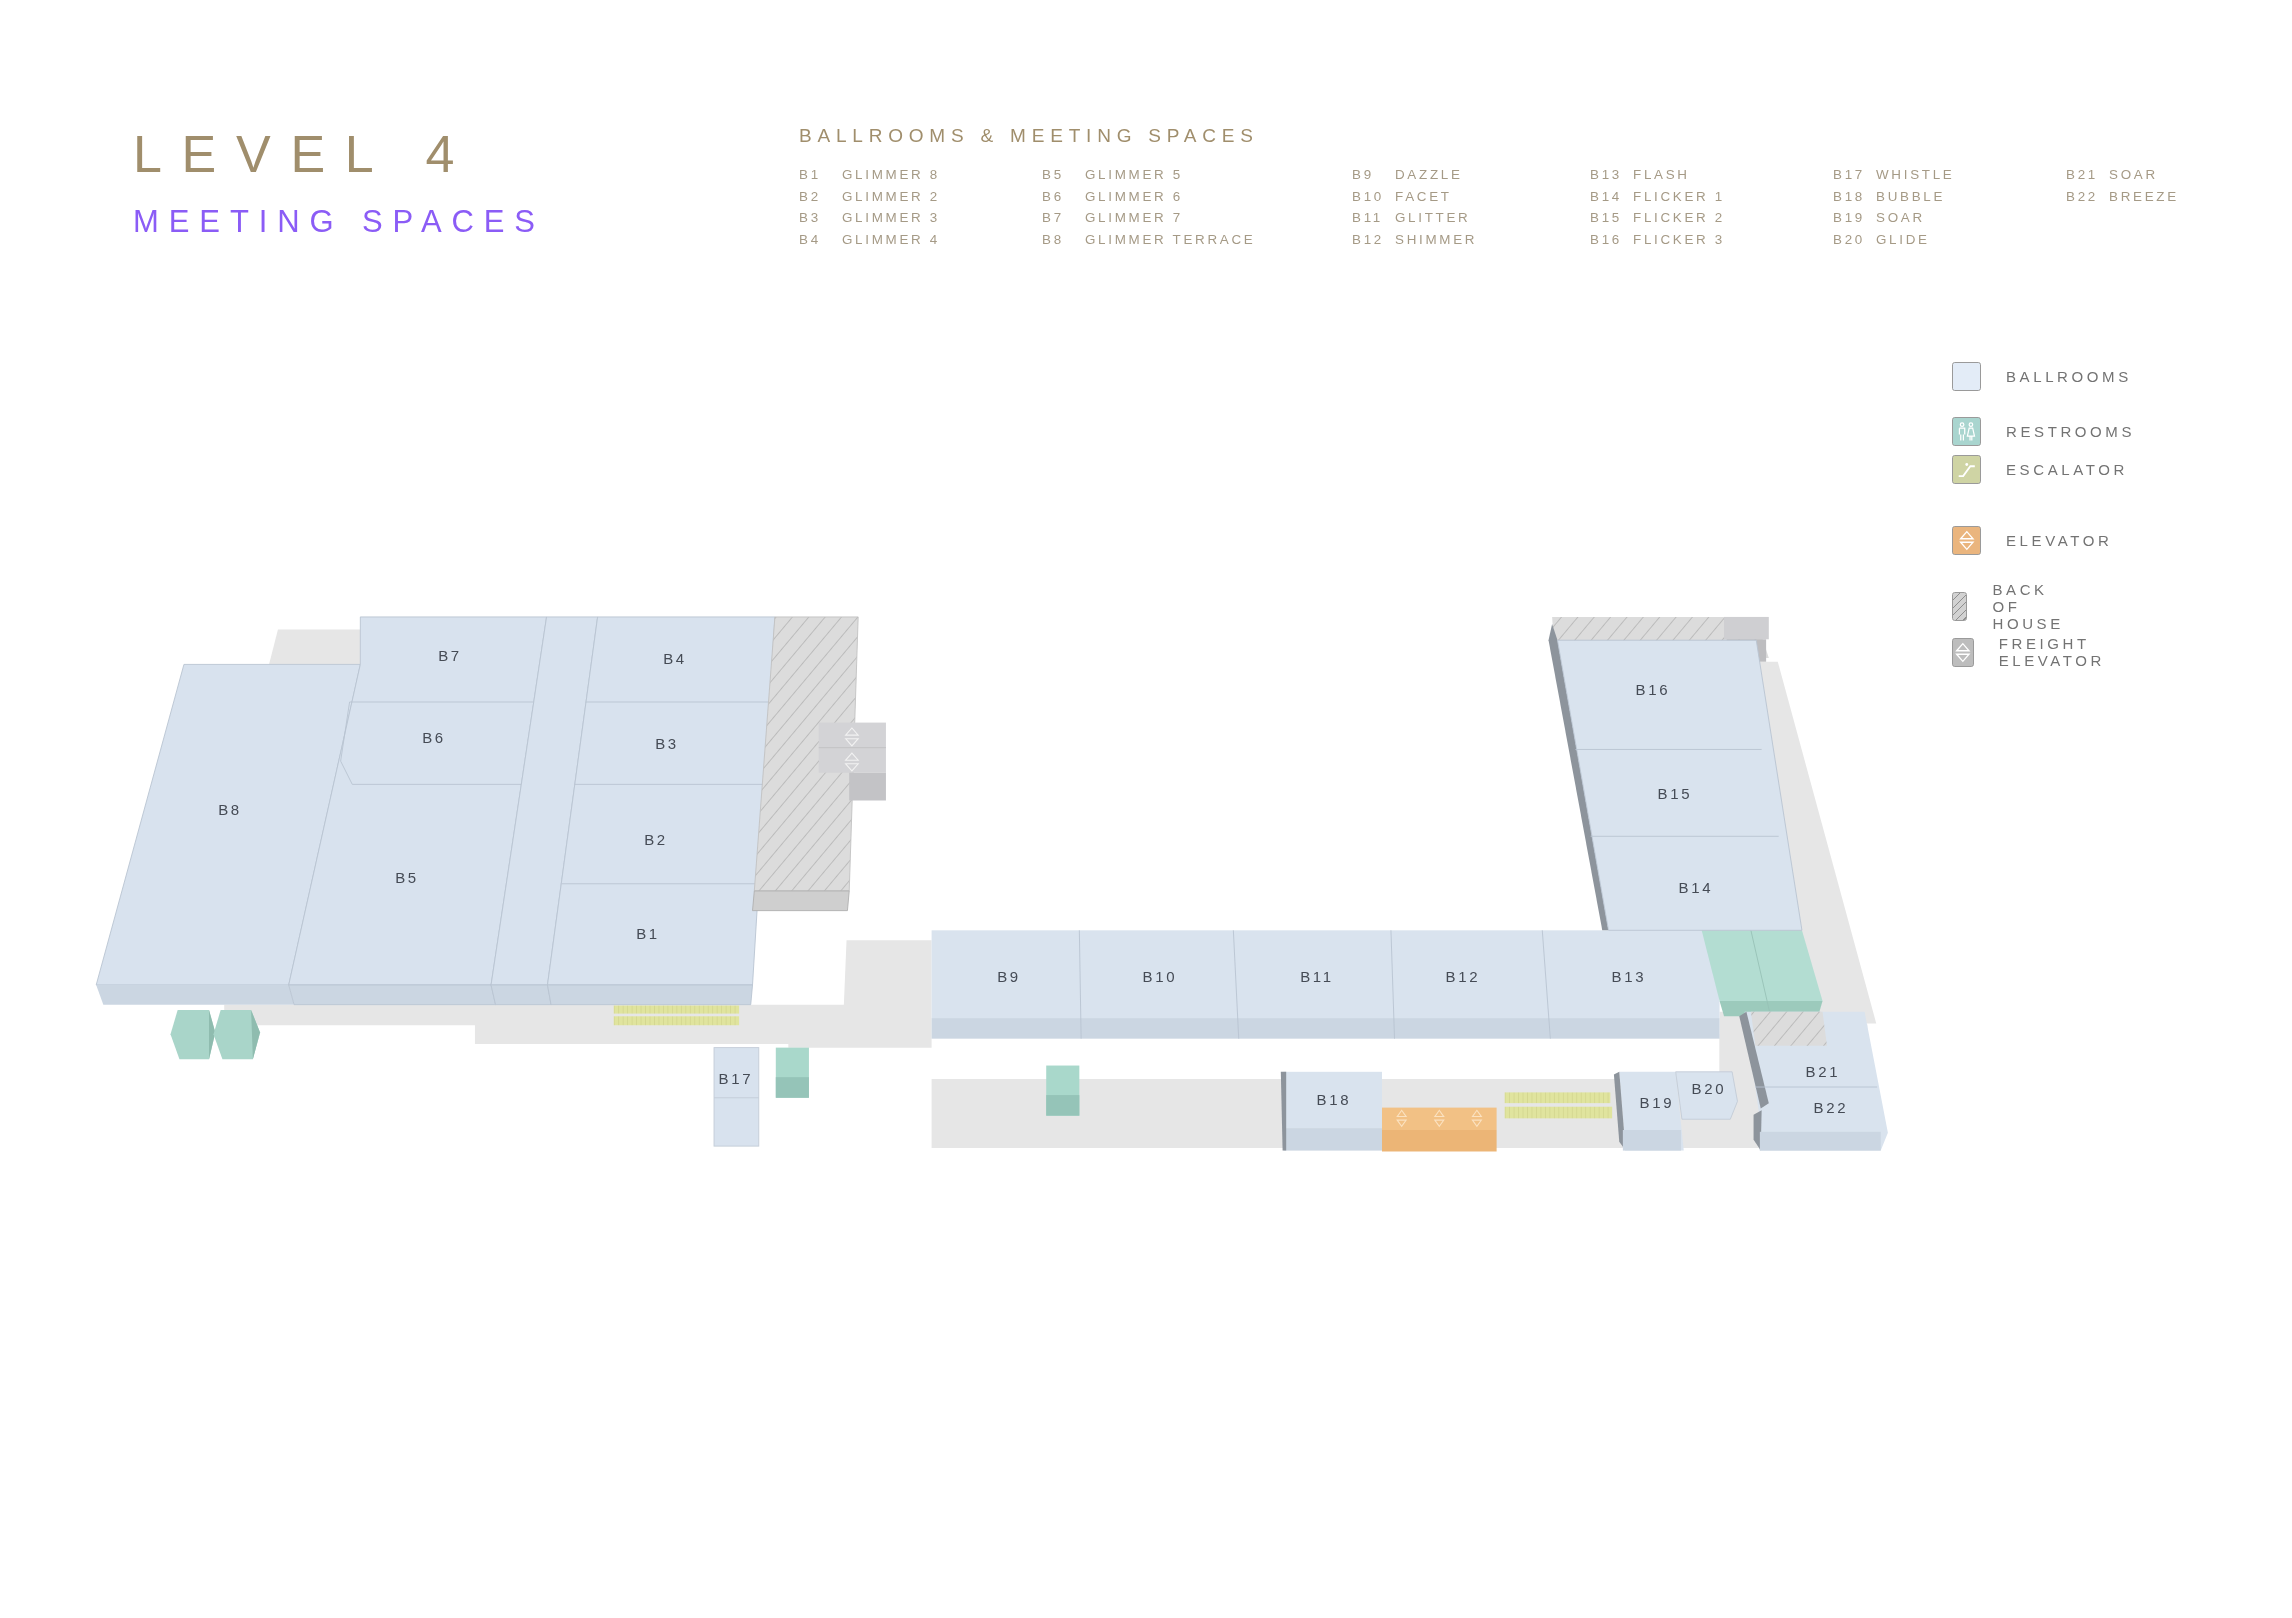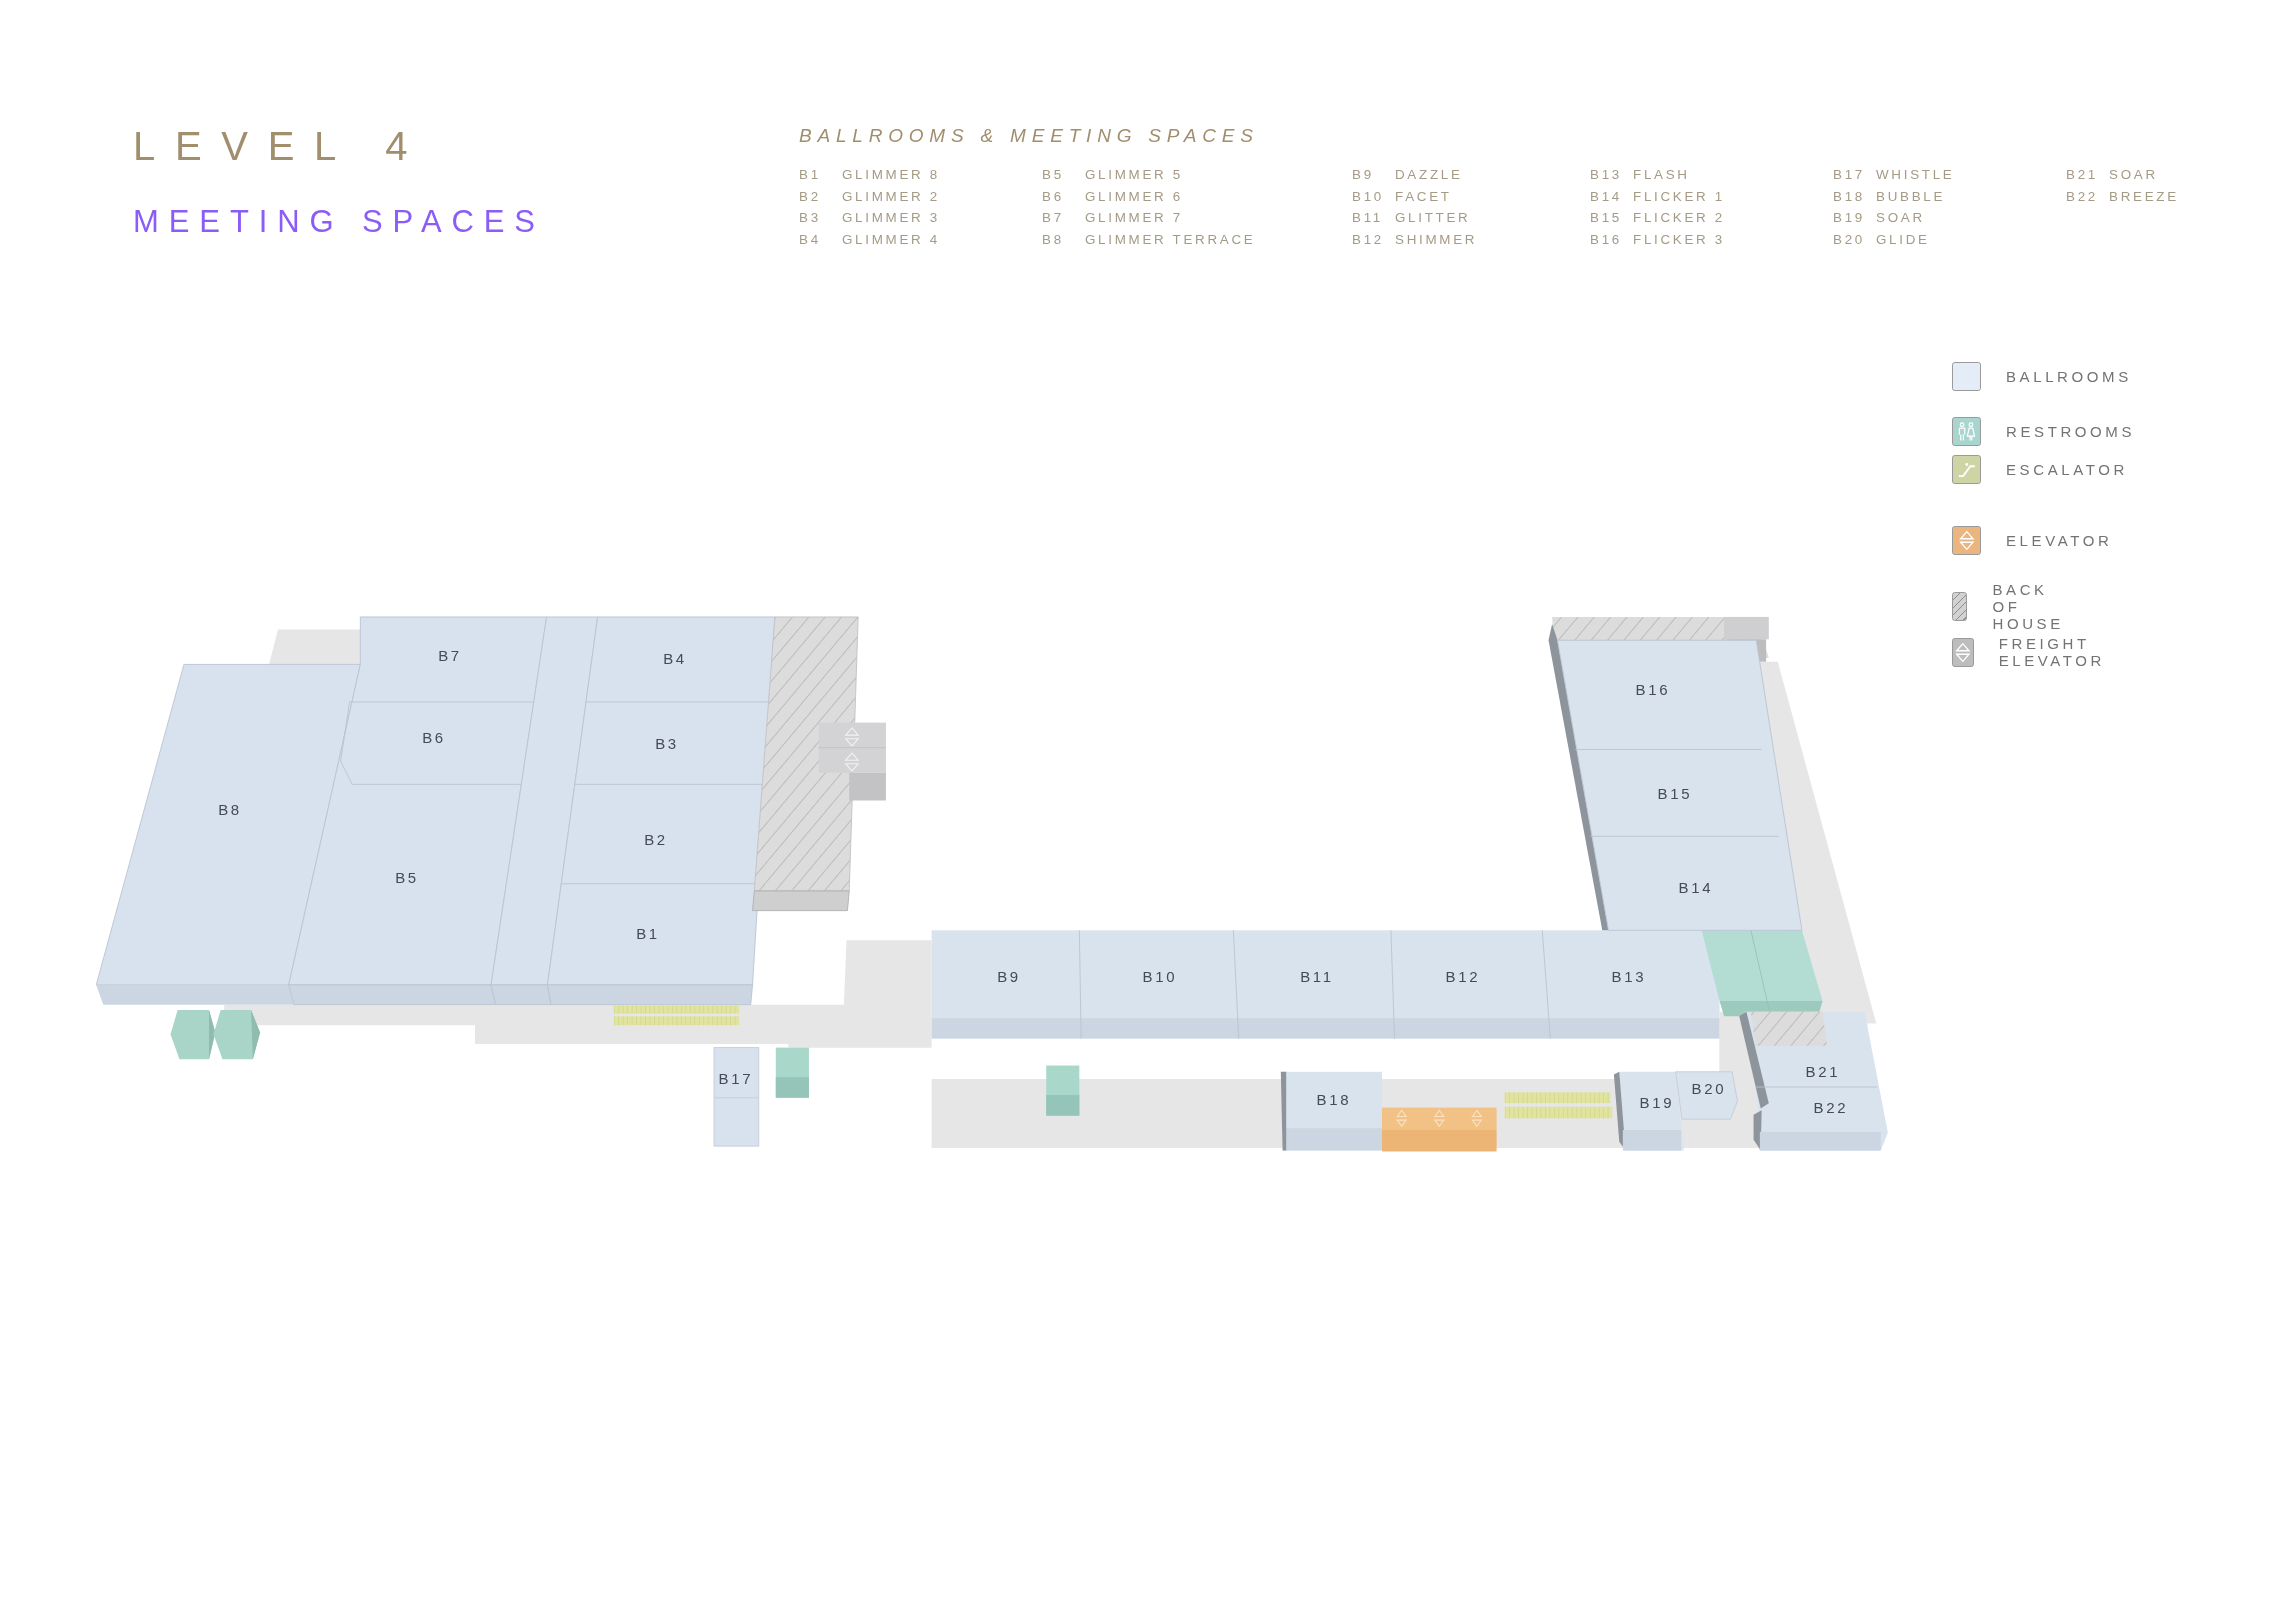--- a/index.html
+++ b/index.html
@@ -1,22 +1,22 @@
 <!DOCTYPE html>
 <html style="font-size:14.3px"><head>
 <meta charset="utf-8">
 <style>
   html, body { margin:0; padding:0; background:#ffffff; }
   body { width:2293px; height:1618px; position:relative; overflow:hidden;
          font-family:"Liberation Sans", "DejaVu Sans", sans-serif; }
-  .title { position:absolute; left:133px; top:124px; color:#a08e6c; font-size:40px;
+  .title { position:absolute; left:133px; top:124px; color:#a08e6c; font-size:52px;
            letter-spacing:19.7px; font-weight:400; }
   .subtitle { position:absolute; left:133px; top:204px; color:#8b5cf6; font-size:31px;
               letter-spacing:9.9px; }
-  .dir-head { position:absolute; left:799px; top:125px; color:#a08e6c; font-size:19px; letter-spacing:5.8px;font-style:italic; }
+  .dir-head { position:absolute; left:799px; top:125px; color:#a08e6c; font-size:19px; letter-spacing:5.8px; }
   .dir-col { position:absolute; top:167px; }
   .dir-row { height:21.5px; display:flex; font-size:13.4px; color:#a59a86; letter-spacing:2.7px; }
   .dir-row .code { display:inline-block; width:43px; }
   .legend { position:absolute; left:1952px; top:362px; }
   .leg-row { position:absolute; left:0; display:flex; align-items:center; }
   .leg-sw { width:29px; height:29px; border:1.8px solid #9a9a9a; border-radius:2.7px; box-sizing:border-box;
             display:flex; align-items:center; justify-content:center; }
   .leg-label { margin-left:25px; font-size:15px; letter-spacing:3.6px; color:#737373; }
   svg.map { position:absolute; left:0; top:0; }
   .lbl { position:absolute; font-size:15px; color:#454b55; letter-spacing:2.7px; transform:translate(-50%,-50%); white-space:nowrap; }

